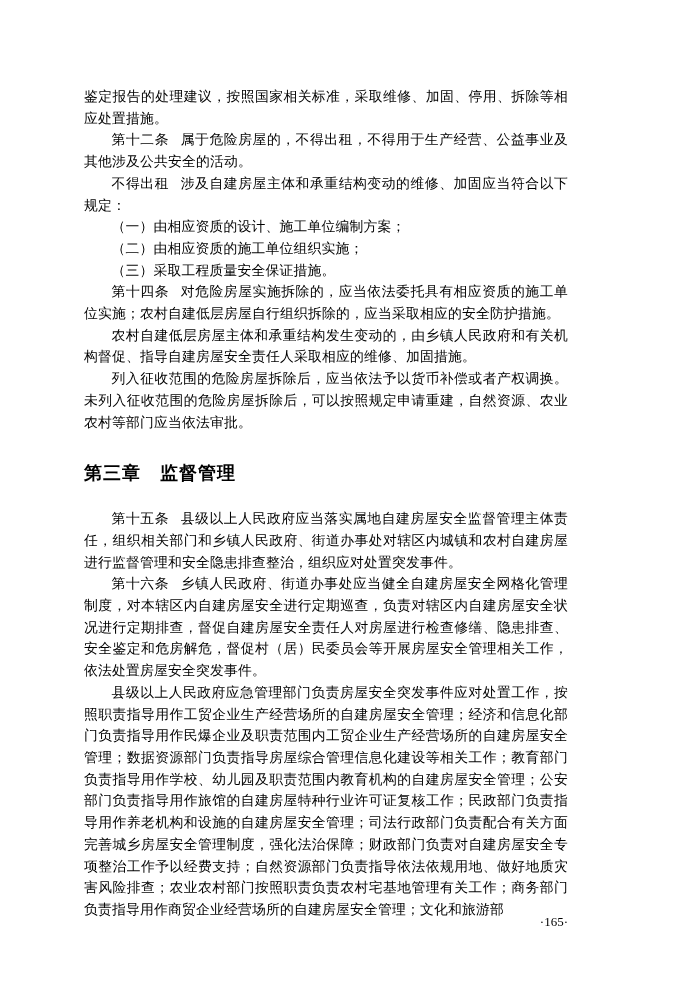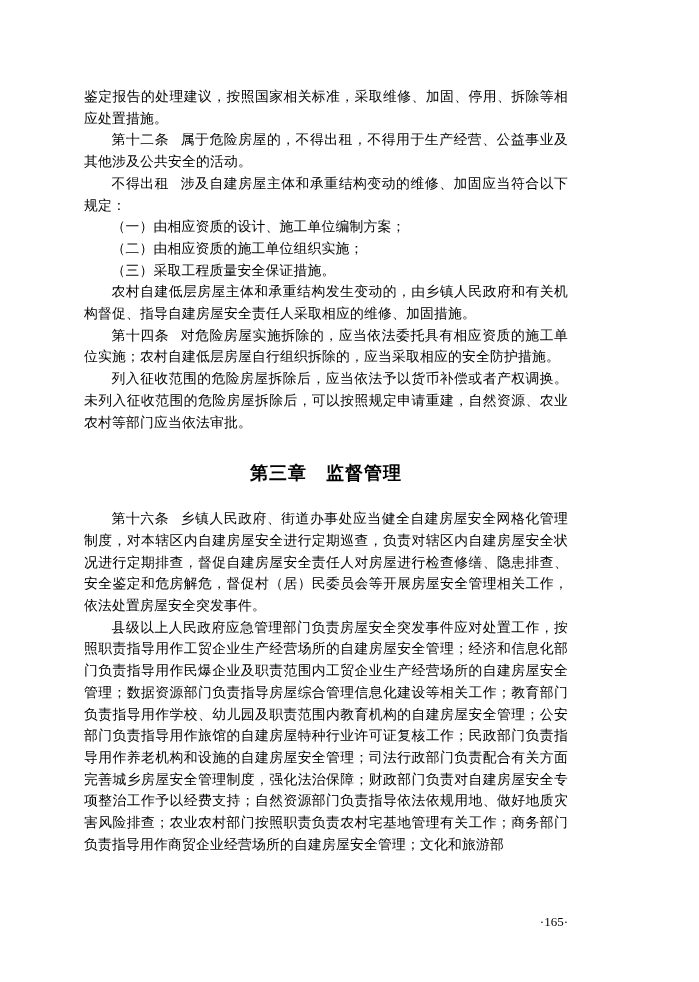--- a/index.html
+++ b/index.html
@@ -37,21 +37,21 @@
   }
   .article-label {
     font-weight: 400;
     margin-right: 0.85em;
   }
   .chapter-heading {
     margin: 27px 0 22px 0;
     font-size: 18px;
     line-height: 26px;
     font-weight: 700;
-    text-align: center;
+    text-align: left;
     letter-spacing: 1px;
   }
   .page-footer {
     position: absolute;
     right: 83px;
     top: 913px;
     font-size: 13px;
     line-height: 18px;
     color: #000000;
   }
@@ -68,28 +68,29 @@
 
     <p class="para"><b class="article-label">不得出租</b><span>涉及自建房屋主体和承重结构变动的维修、加固应当符合以下规定：</span></p>
 
     <p class="para">（一）由相应资质的设计、施工单位编制方案；</p>
 
     <p class="para">（二）由相应资质的施工单位组织实施；</p>
 
     <p class="para">（三）采取工程质量安全保证措施。</p>
 
 
+    <p class="para"><b class="article-label">第十四条</b><span>对危险房屋实施拆除的，应当依法委托具有相应资质的施工单位实施；农村自建低层房屋自行组织拆除的，应当采取相应的安全防护措施。</span></p>
+
     <p class="para">农村自建低层房屋主体和承重结构发生变动的，由乡镇人民政府和有关机构督促、指导自建房屋安全责任人采取相应的维修、加固措施。</p>
-
-    <p class="para"><b class="article-label">第十四条</b><span>对危险房屋实施拆除的，应当依法委托具有相应资质的施工单位实施；农村自建低层房屋自行组织拆除的，应当采取相应的安全防护措施。</span></p>
 
     <p class="para">列入征收范围的危险房屋拆除后，应当依法予以货币补偿或者产权调换。未列入征收范围的危险房屋拆除后，可以按照规定申请重建，自然资源、农业农村等部门应当依法审批。</p>
 
     <h2 class="chapter-heading">第三章　监督管理</h2>
 
+    <p class="para"><b class="article-label">第十五条</b><span>县级以上人民政府应当落实属地自建房屋安全监督管理主体责任，组织相关部门和乡镇人民政府、街道办事处对辖区内城镇和农村自建房屋进行监督管理和安全隐患排查整治，组织应对处置突发事件。</span></p>
 
     <p class="para"><b class="article-label">第十六条</b><span>乡镇人民政府、街道办事处应当健全自建房屋安全网格化管理制度，对本辖区内自建房屋安全进行定期巡查，负责对辖区内自建房屋安全状况进行定期排查，督促自建房屋安全责任人对房屋进行检查修缮、隐患排查、安全鉴定和危房解危，督促村（居）民委员会等开展房屋安全管理相关工作，依法处置房屋安全突发事件。</span></p>
 
 
     <p class="para">县级以上人民政府应急管理部门负责房屋安全突发事件应对处置工作，按照职责指导用作工贸企业生产经营场所的自建房屋安全管理；经济和信息化部门负责指导用作民爆企业及职责范围内工贸企业生产经营场所的自建房屋安全管理；数据资源部门负责指导房屋综合管理信息化建设等相关工作；教育部门负责指导用作学校、幼儿园及职责范围内教育机构的自建房屋安全管理；公安部门负责指导用作旅馆的自建房屋特种行业许可证复核工作；民政部门负责指导用作养老机构和设施的自建房屋安全管理；司法行政部门负责配合有关方面完善城乡房屋安全管理制度，强化法治保障；财政部门负责对自建房屋安全专项整治工作予以经费支持；自然资源部门负责指导依法依规用地、做好地质灾害风险排查；农业农村部门按照职责负责农村宅基地管理有关工作；商务部门负责指导用作商贸企业经营场所的自建房屋安全管理；文化和旅游部</p>
 
   </div>
 
   <div class="page-footer">·165·</div>
 </div>

